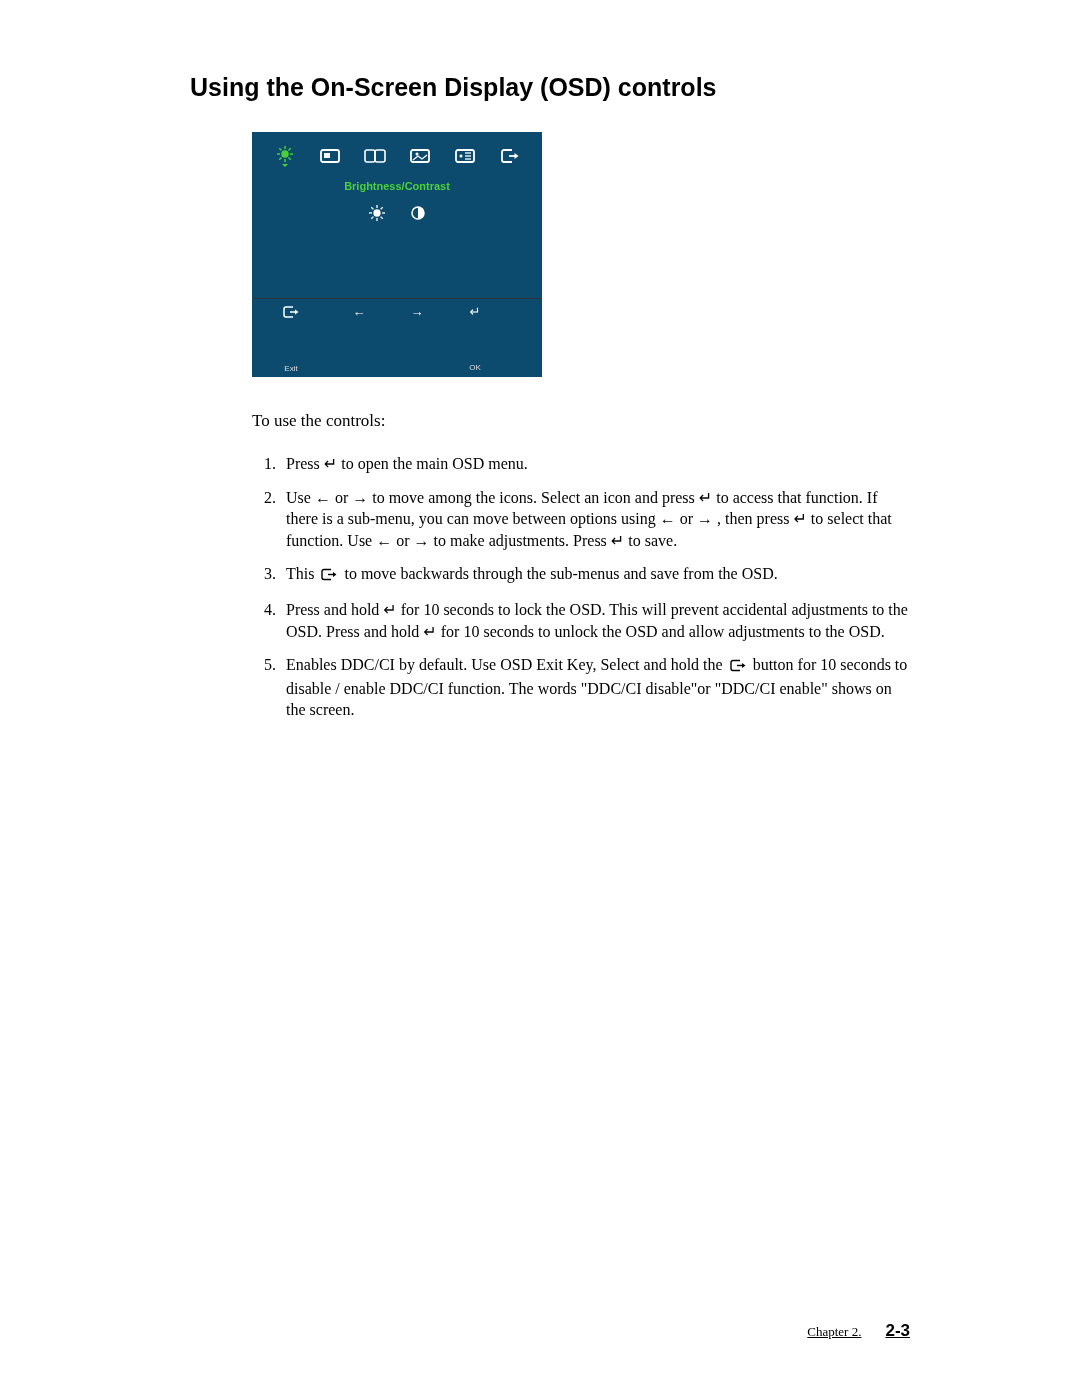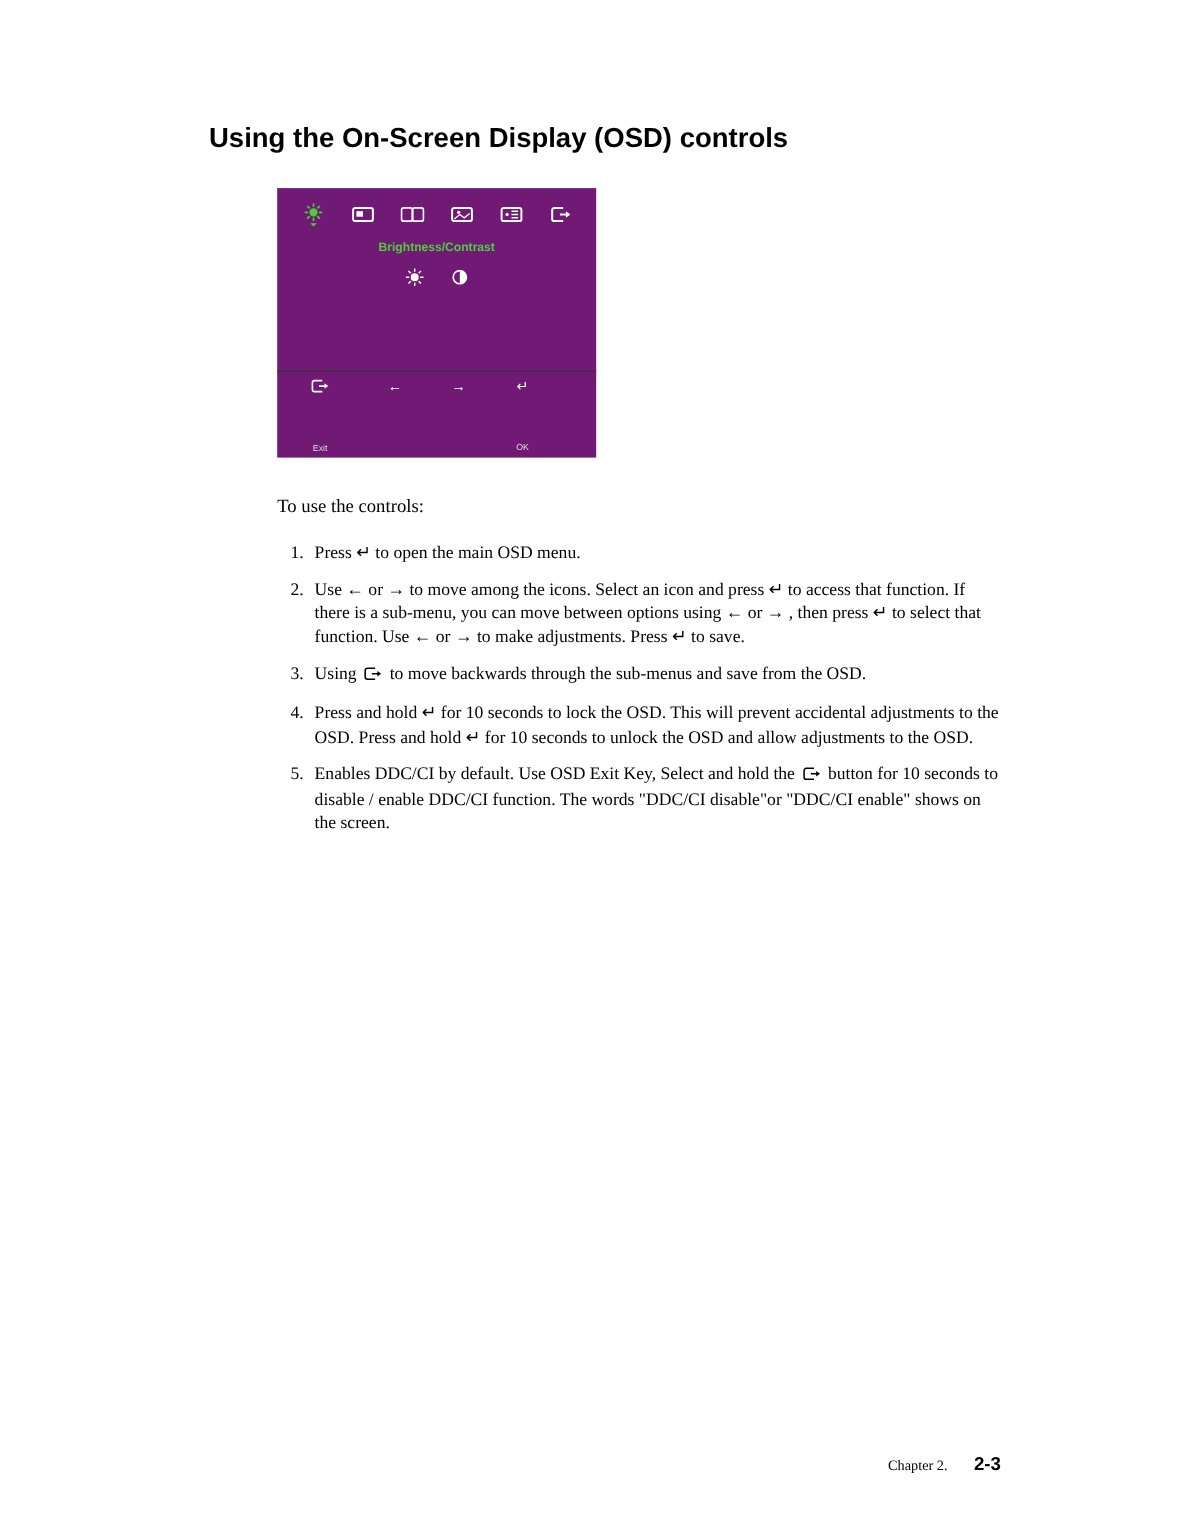--- a/index.html
+++ b/index.html
@@ -7,40 +7,40 @@
     padding: 0;
     background: #ffffff;
     font-family: "Palatino Linotype", "Book Antiqua", Palatino, Georgia, serif;
     color: #000;
   }
   .page {
     width: 1060px;
     height: 1397px;
     position: relative;
     box-sizing: border-box;
-    padding: 112px 150px 50px 190px;
+    padding: 73px 150px 50px 190px;
   }
   h2.heading {
     font-family: Arial, Helvetica, sans-serif;
     font-weight: bold;
     font-size: 25px;
     margin: 0 0 30px 0;
   }
   .intro {
     font-size: 17px;
     margin: 0 0 14px 62px;
     line-height: 1.35;
   }
   .osd-figure {
     margin-left: 62px;
     margin-bottom: 34px;
   }
   .osd {
     width: 290px;
-    background: #701a75;
+    background: #0c4a6e;
     color: #fff;
     font-family: Arial, Helvetica, sans-serif;
     box-sizing: border-box;
     padding-top: 10px;
   }
   .osd-top-icons {
     display: flex;
     justify-content: space-around;
     align-items: center;
     padding: 0 10px;
@@ -116,20 +116,21 @@
     margin: 0 2px;
   }
   .footer {
     position: absolute;
     right: 150px;
     bottom: 56px;
     font-size: 14px;
     display: flex;
     align-items: baseline;
     gap: 24px;
+    text-decoration: underline;
   }
   .footer .chap {
     font-size: 13px;
   }
   .footer .pg {
     font-family: Arial, Helvetica, sans-serif;
     font-weight: bold;
     font-size: 17px;
   }
   svg { display: block; }
@@ -251,21 +252,21 @@
 
     </div>
   </div>
 
   <p class="to-use">To use the controls:</p>
 
   <ol class="steps">
     <li>Press ↵ to open the main OSD menu.</li>
     <li>Use ← or → to move among the icons. Select an icon and press ↵ to access that function. If there is a sub-menu, you can move between options using ← or → , then press ↵ to select that function. Use ← or → to make adjustments. Press ↵ to save.</li>
     <li>
-      <span>Using </span><span class="inline-icon"><svg width="18" height="13" viewBox="0 0 18 13">
+      <span>This </span><span class="inline-icon"><svg width="18" height="13" viewBox="0 0 18 13">
             <path d="M11 1.5 H4 A2 2 0 0 0 2 3.5 V9.5 A2 2 0 0 0 4 11.5 H11" stroke="#000" stroke-width="1.4" fill="none"></path>
             <line x1="8" y1="6.5" x2="15" y2="6.5" stroke="#000" stroke-width="1.4"></line>
             <polygon points="16.5,6.5 13,4 13,9" fill="#000"></polygon>
           </svg></span><span> to move backwards through the sub-menus and save from the OSD.</span>
     </li>
     <li>Press and hold ↵ for 10 seconds to lock the OSD. This will prevent accidental adjustments to the OSD. Press and hold ↵ for 10  seconds to unlock the OSD and allow adjustments to the OSD.</li>
     <li>
       <span>Enables DDC/CI by default. Use OSD Exit Key, Select and hold the </span><span class="inline-icon"><svg width="18" height="13" viewBox="0 0 18 13">
             <path d="M11 1.5 H4 A2 2 0 0 0 2 3.5 V9.5 A2 2 0 0 0 4 11.5 H11" stroke="#000" stroke-width="1.4" fill="none"></path>
             <line x1="8" y1="6.5" x2="15" y2="6.5" stroke="#000" stroke-width="1.4"></line>

